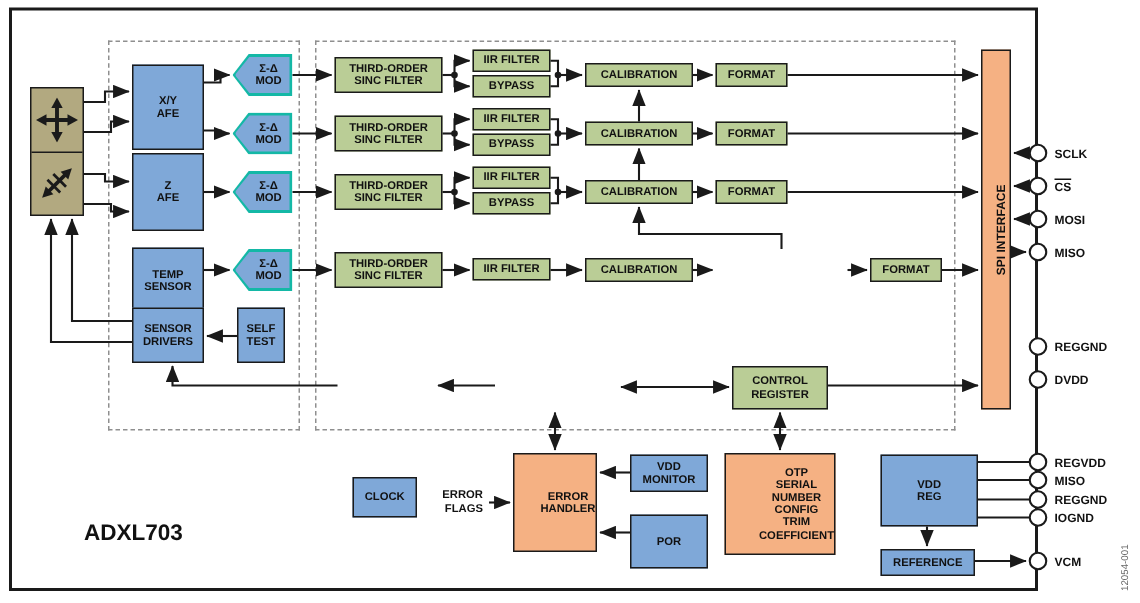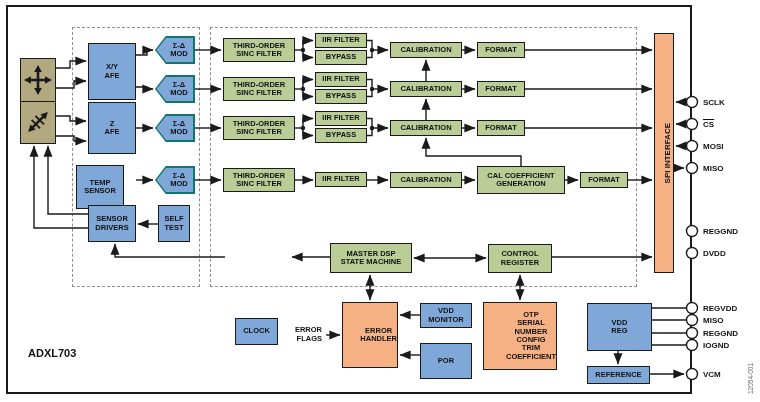--- a/index.html
+++ b/index.html
@@ -18,21 +18,21 @@
   .orange{background:var(--c-orange,#F5B183);justify-content:flex-end;}
   .tan{background:var(--c-tan,#B2A980);}
   .dash-box{
     position:absolute;box-sizing:border-box;border:1.5px dashed var(--c-dash,#8F8F8F);z-index:1;
   }
   .chip-border{
     position:absolute;box-sizing:border-box;border:2px solid #1a1a1a;z-index:0;background:#fff;
   }
   .vtext{writing-mode:vertical-rl;transform:rotate(180deg);white-space:nowrap;}
   .pent{position:absolute;width:40px;height:28px;z-index:2;
-    clip-path:polygon(0 50%,27% 0,100% 0,100% 100%,27% 100%);background:#0f766e;}
+    clip-path:polygon(0 50%,27% 0,100% 0,100% 100%,27% 100%);background:#14b8a6;}
   .pent-in{position:absolute;inset:1.6px;
     clip-path:polygon(0 50%,27% 0,100% 0,100% 100%,27% 100%);background:var(--c-blue,#7FA8D8);}
   .pent-label{position:absolute;inset:0;padding-left:8px;display:flex;align-items:center;justify-content:center;
     text-align:center;font-weight:bold;font-size:7.5px;line-height:1.12;white-space:pre-line;}
   .pin-label{position:absolute;left:703px;height:12px;display:flex;align-items:center;
     font-weight:bold;font-size:8px;z-index:2;}
   .overline{text-decoration:overline;}
   .free-label{position:absolute;font-weight:bold;z-index:2;white-space:pre-line;}
   svg.wires{position:absolute;left:0;top:0;z-index:3;pointer-events:none;}
   .cell{position:relative;flex:1;display:flex;align-items:center;justify-content:center;}
@@ -75,21 +75,21 @@
   </div>
 
   <div class="blk blue" style="left:88px;top:43px;width:48px;height:57px">
       <span>X/Y
 AFE</span>
     </div>
   <div class="blk blue" style="left:88px;top:102px;width:48px;height:52px">
       <span>Z
 AFE</span>
     </div>
-  <div class="blk blue" style="left:76px;top:165px;width:48px;height:44px">
+  <div class="blk blue" style="left:88px;top:165px;width:48px;height:44px">
       <span>TEMP
 SENSOR</span>
     </div>
   <div class="blk blue" style="left:88px;top:205px;width:48px;height:37px">
       <span>SENSOR
 DRIVERS</span>
     </div>
   <div class="blk blue" style="left:158px;top:205px;width:32px;height:37px">
       <span>SELF
 TEST</span>
@@ -174,33 +174,25 @@
   <div class="blk green" style="left:477px;top:81px;width:48px;height:16px">
       <span>FORMAT</span>
     </div>
   <div class="blk green" style="left:477px;top:120px;width:48px;height:16px">
       <span>FORMAT</span>
     </div>
   <div class="blk green" style="left:580px;top:172px;width:48px;height:16px">
       <span>FORMAT</span>
     </div>
 
-  <div class="blk green" style="left:477px;top:166px;width:88px;height:28px">
-      <span>CAL COEFFICIENT
-GENERATION</span>
-    </div>
 
   <div class="blk orange" style="left:654px;top:33px;width:20px;height:240px">
     <span class="vtext" style="font-size:8px">SPI INTERFACE</span>
   </div>
 
-  <div class="blk green" style="left:330px;top:243px;width:82px;height:30px">
-      <span>MASTER DSP
-STATE MACHINE</span>
-    </div>
   <div class="blk green" style="left:488px;top:244px;width:64px;height:29px">
       <span>CONTROL
 REGISTER</span>
     </div>
 
   <div class="blk blue" style="left:235px;top:318px;width:43px;height:27px">
       <span>CLOCK</span>
     </div>
   <div class="free-label" style="left:286px;top:326px;width:36px;text-align:right;font-size:7.5px;line-height:1.15">ERROR
 FLAGS</div>
@@ -224,21 +216,21 @@
 COEFFICIENT</span>
     </div>
   <div class="blk blue" style="left:587px;top:303px;width:65px;height:48px">
       <span>VDD
 REG</span>
     </div>
   <div class="blk blue" style="left:587px;top:366px;width:63px;height:18px">
       <span>REFERENCE</span>
     </div>
 
-  <div class="free-label" style="left:28px;top:347px;font-size:11px">ADXL703</div>
+  <div class="free-label" style="left:56px;top:347px;font-size:15px">ADXL703</div>
   <div class="fig-num vtext">12054-001</div>
 
   <div class="pin-label" style="top:96px">
       <span>SCLK</span>
     </div>
   <div class="pin-label" style="top:118px">
       <span class="overline">CS</span>
     </div>
   <div class="pin-label" style="top:140px">
       <span>MOSI</span>

